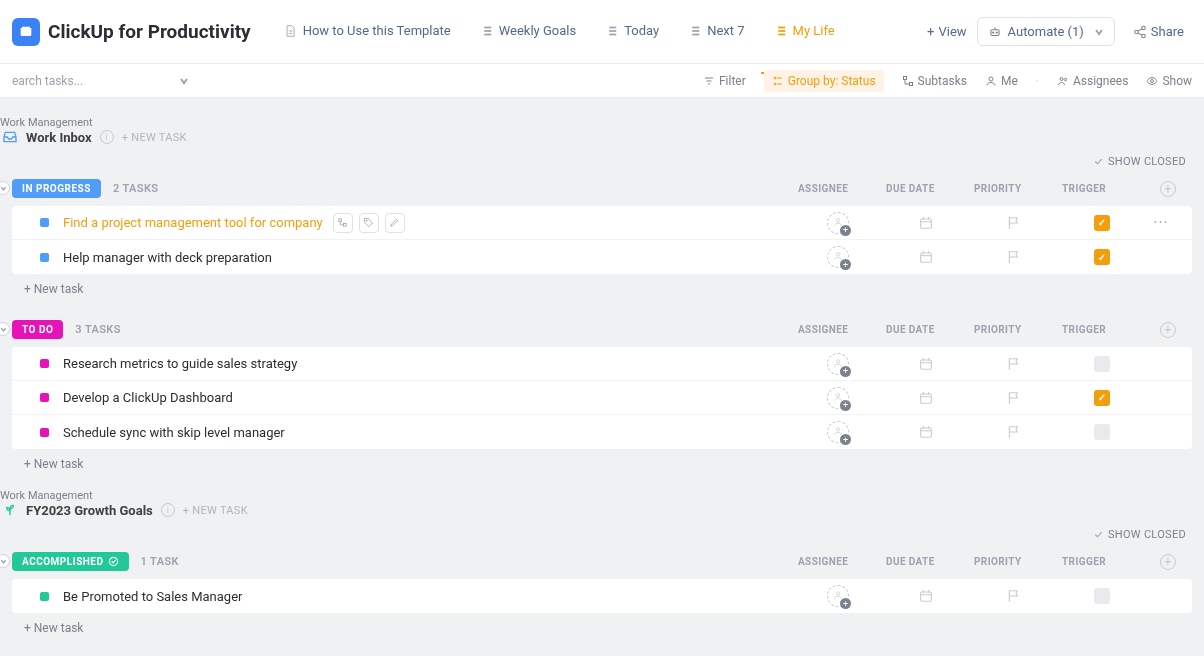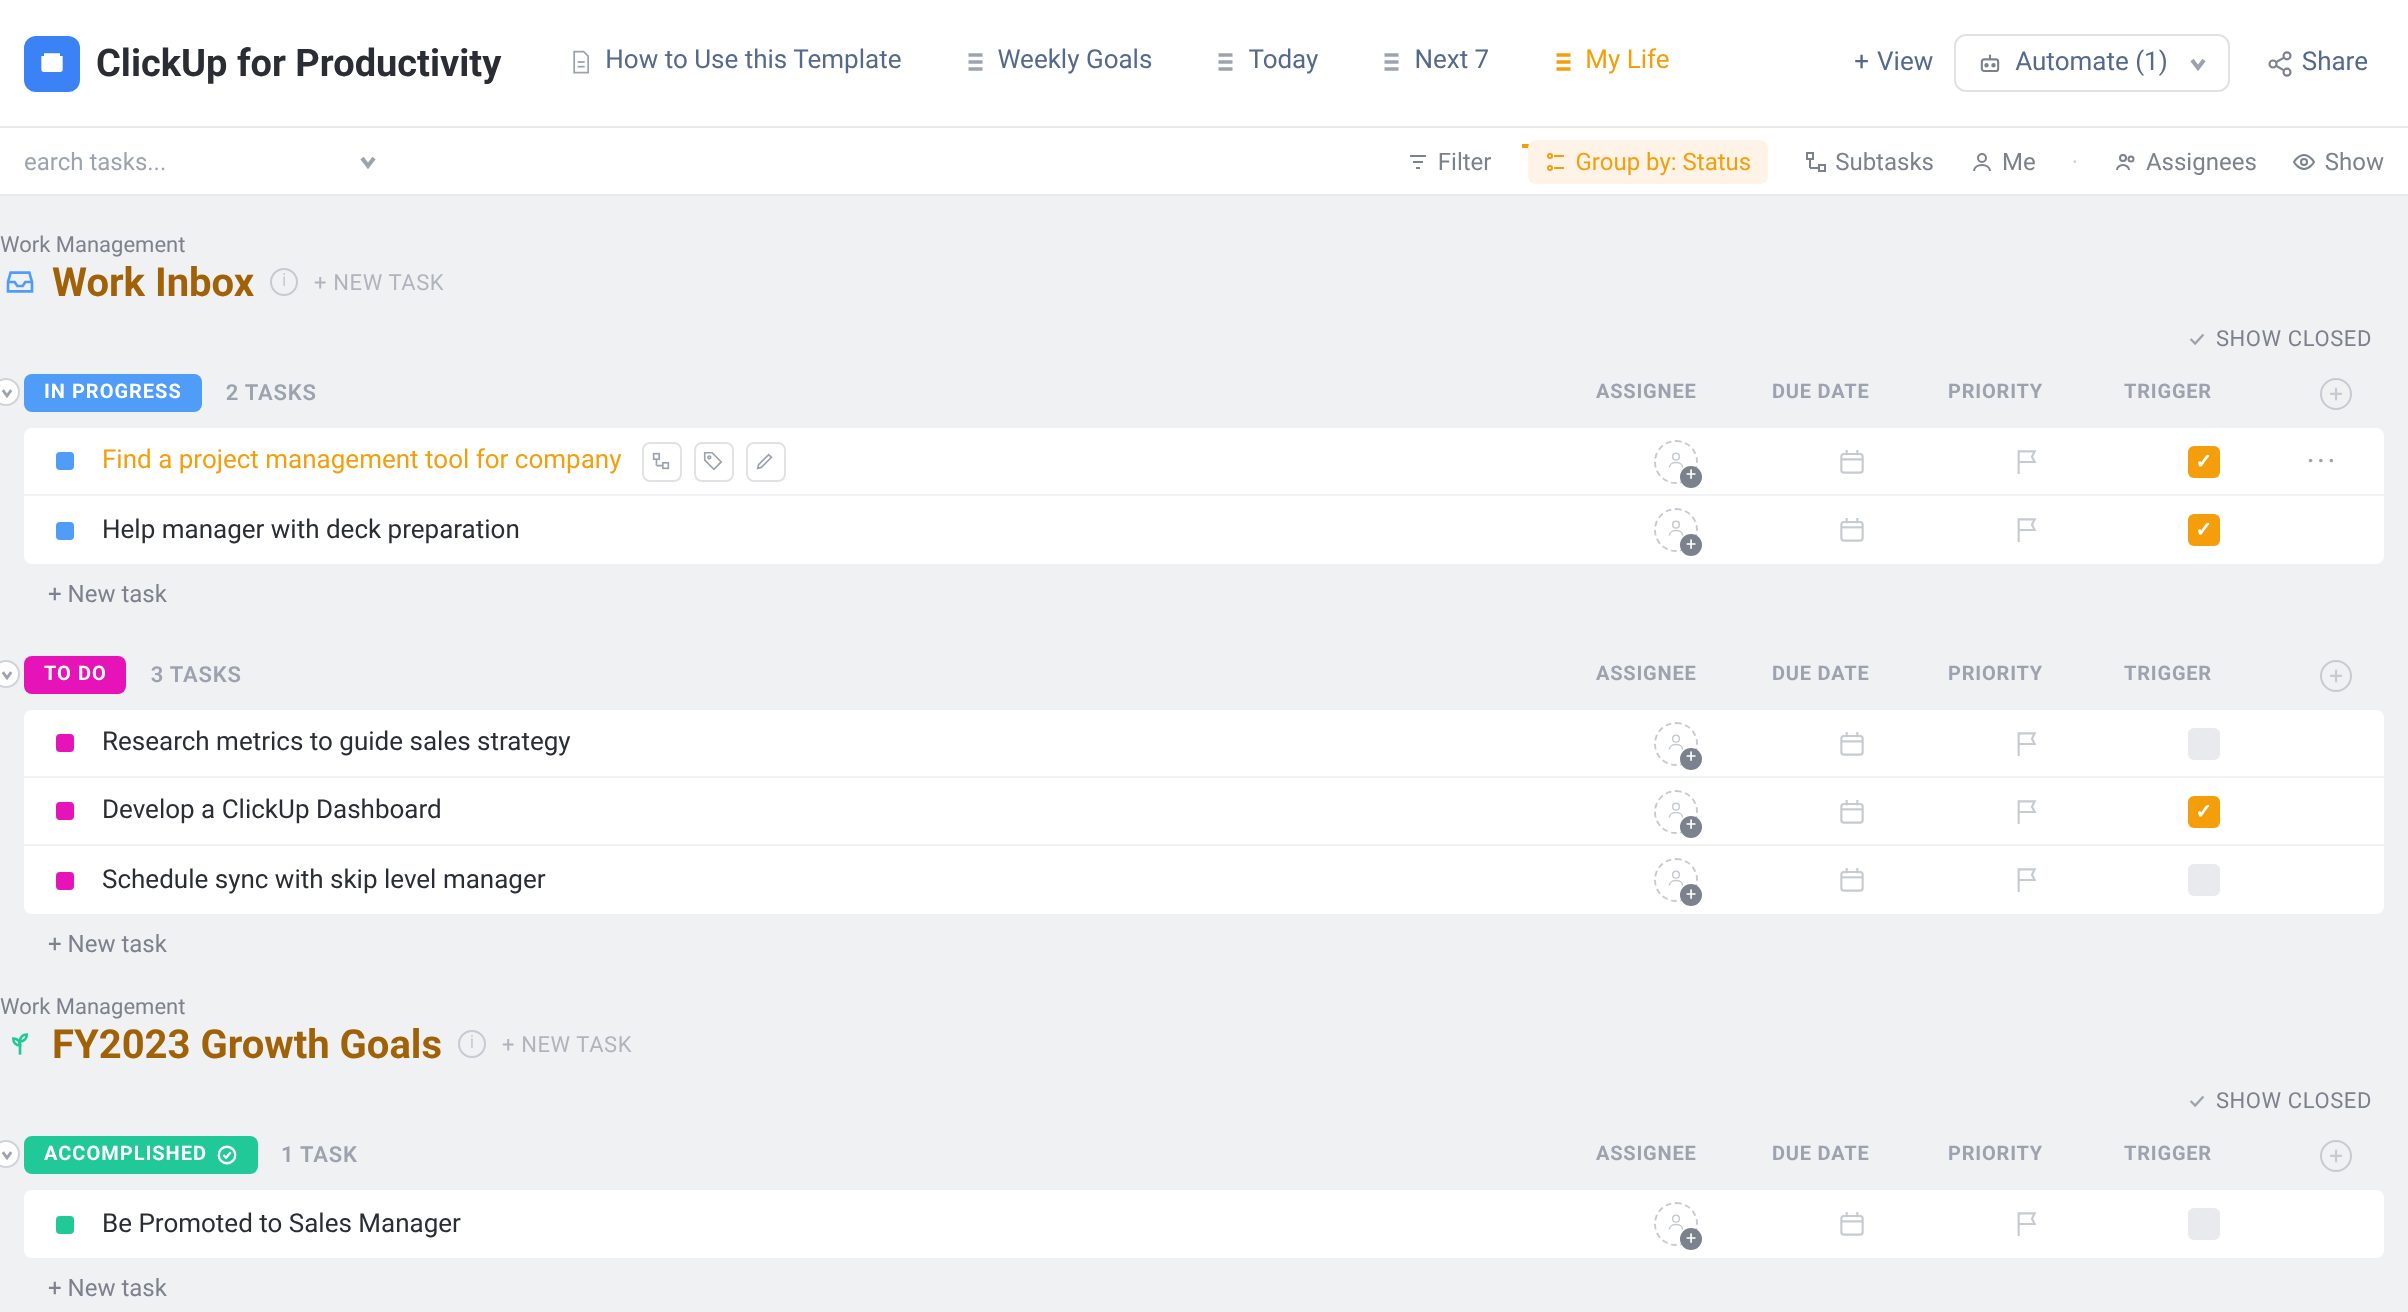--- a/index.html
+++ b/index.html
@@ -30,21 +30,21 @@
 .sub-right { display: flex; align-items: center; gap: 18px; color: #7c828d; font-size: 12px; }
 .sub-right .sub-item { display: flex; align-items: center; gap: 4px; cursor: pointer; }
 .sub-right .group-by { color: #f59e0b; background: #fef3e6; padding: 4px 8px; border-radius: 4px; }
 .sub-right .sep { color: #d0d3d9; }
 
 
 .section { padding: 18px 0 0 0; }
 .section-crumb { font-size: 11px; color: #7c828d; padding-left: 0; }
 .section-title-row { display: flex; align-items: center; gap: 8px; padding: 0 2px 10px; }
 .section-title-row .sec-icon { width: 16px; height: 16px; }
-.section-title { font-size: 20px; font-weight: 700; color: #a16207; }
+.section-title { font-size: 13px; font-weight: 700; color: #404040; }
 .info-icon { width: 14px; height: 14px; border: 1.5px solid #c6cad1; border-radius: 50%; display: inline-flex; align-items: center; justify-content: center; font-size: 9px; color: #c6cad1; }
 .new-task-light { font-size: 11px; color: #b0b5bd; letter-spacing: 0.3px; cursor: pointer; }
 .show-closed { position: absolute; right: 18px; display: flex; align-items: center; gap: 4px; font-size: 11px; color: #7c828d; letter-spacing: 0.3px; cursor: pointer; }
 .section-head-wrap { position: relative; }
 
 
 .group { margin: 24px 12px 0 0; }
 .group-header { display: flex; align-items: center; padding: 0 0 8px 12px; gap: 12px; position: relative; }
 .status-pill { font-size: 10px; font-weight: 700; letter-spacing: 0.5px; padding: 4px 10px; border-radius: 4px; color: #fff; display: inline-flex; align-items: center; gap: 4px; }
 .status-pill.in-progress { background: #4f9cf9; }
@@ -52,21 +52,21 @@
 .status-pill.accomplished { background: #20c997; }
 .task-count { font-size: 11px; color: #9ca3af; font-weight: 600; letter-spacing: 0.4px; }
 .group-cols { position: absolute; right: 16px; display: flex; align-items: center; gap: 0; }
 .col-head { width: 88px; font-size: 10px; color: #9ca3af; font-weight: 700; letter-spacing: 0.4px; }
 .plus-circle { width: 16px; height: 16px; border: 1.5px solid #c6cad1; border-radius: 50%; display: inline-flex; align-items: center; justify-content: center; color: #c6cad1; font-size: 12px; margin-left: 10px; cursor: pointer; }
 .collapse-chev { position: absolute; left: -4px; top: 2px; width: 14px; height: 14px; border: 1.5px solid #d0d3d9; border-radius: 50%; display: flex; align-items: center; justify-content: center; cursor: pointer; background:#fff;}
 .collapse-chev svg { width: 7px; height: 7px; stroke:#9ca3af; fill:none; stroke-width:2;}
 
 
 .task-list { background: #fff; border-radius: 4px; overflow: hidden; margin-left: 12px; }
-.task-row { display: flex; align-items: center; height: 34px; border-bottom: 1px solid #f1f2f4; padding: 0 16px; position: relative; }
+.task-row { display: flex; align-items: center; height: 34px; border-bottom: 1px solid #f1f2f4; padding: 0 28px; position: relative; }
 .task-row:last-child { border-bottom: none; }
 .status-dot { width: 9px; height: 9px; border-radius: 2px; margin-right: 14px; flex-shrink: 0; }
 .status-dot.blue { background: #4f9cf9; }
 .status-dot.pink { background: #e614b8; }
 .status-dot.green { background: #20c997; }
 .task-name { font-size: 13px; color: #2a2e34; cursor: pointer; }
 .task-name.highlight { color: #f59e0b; }
 .task-actions-inline { display: flex; gap: 6px; margin-left: 10px; }
 .inline-action { width: 20px; height: 20px; border: 1px solid #e0e2e6; border-radius: 4px; display: flex; align-items: center; justify-content: center; cursor: pointer; }
 .inline-action svg { width: 11px; height: 11px; stroke: #9ca3af; fill: none; stroke-width: 1.8; }

